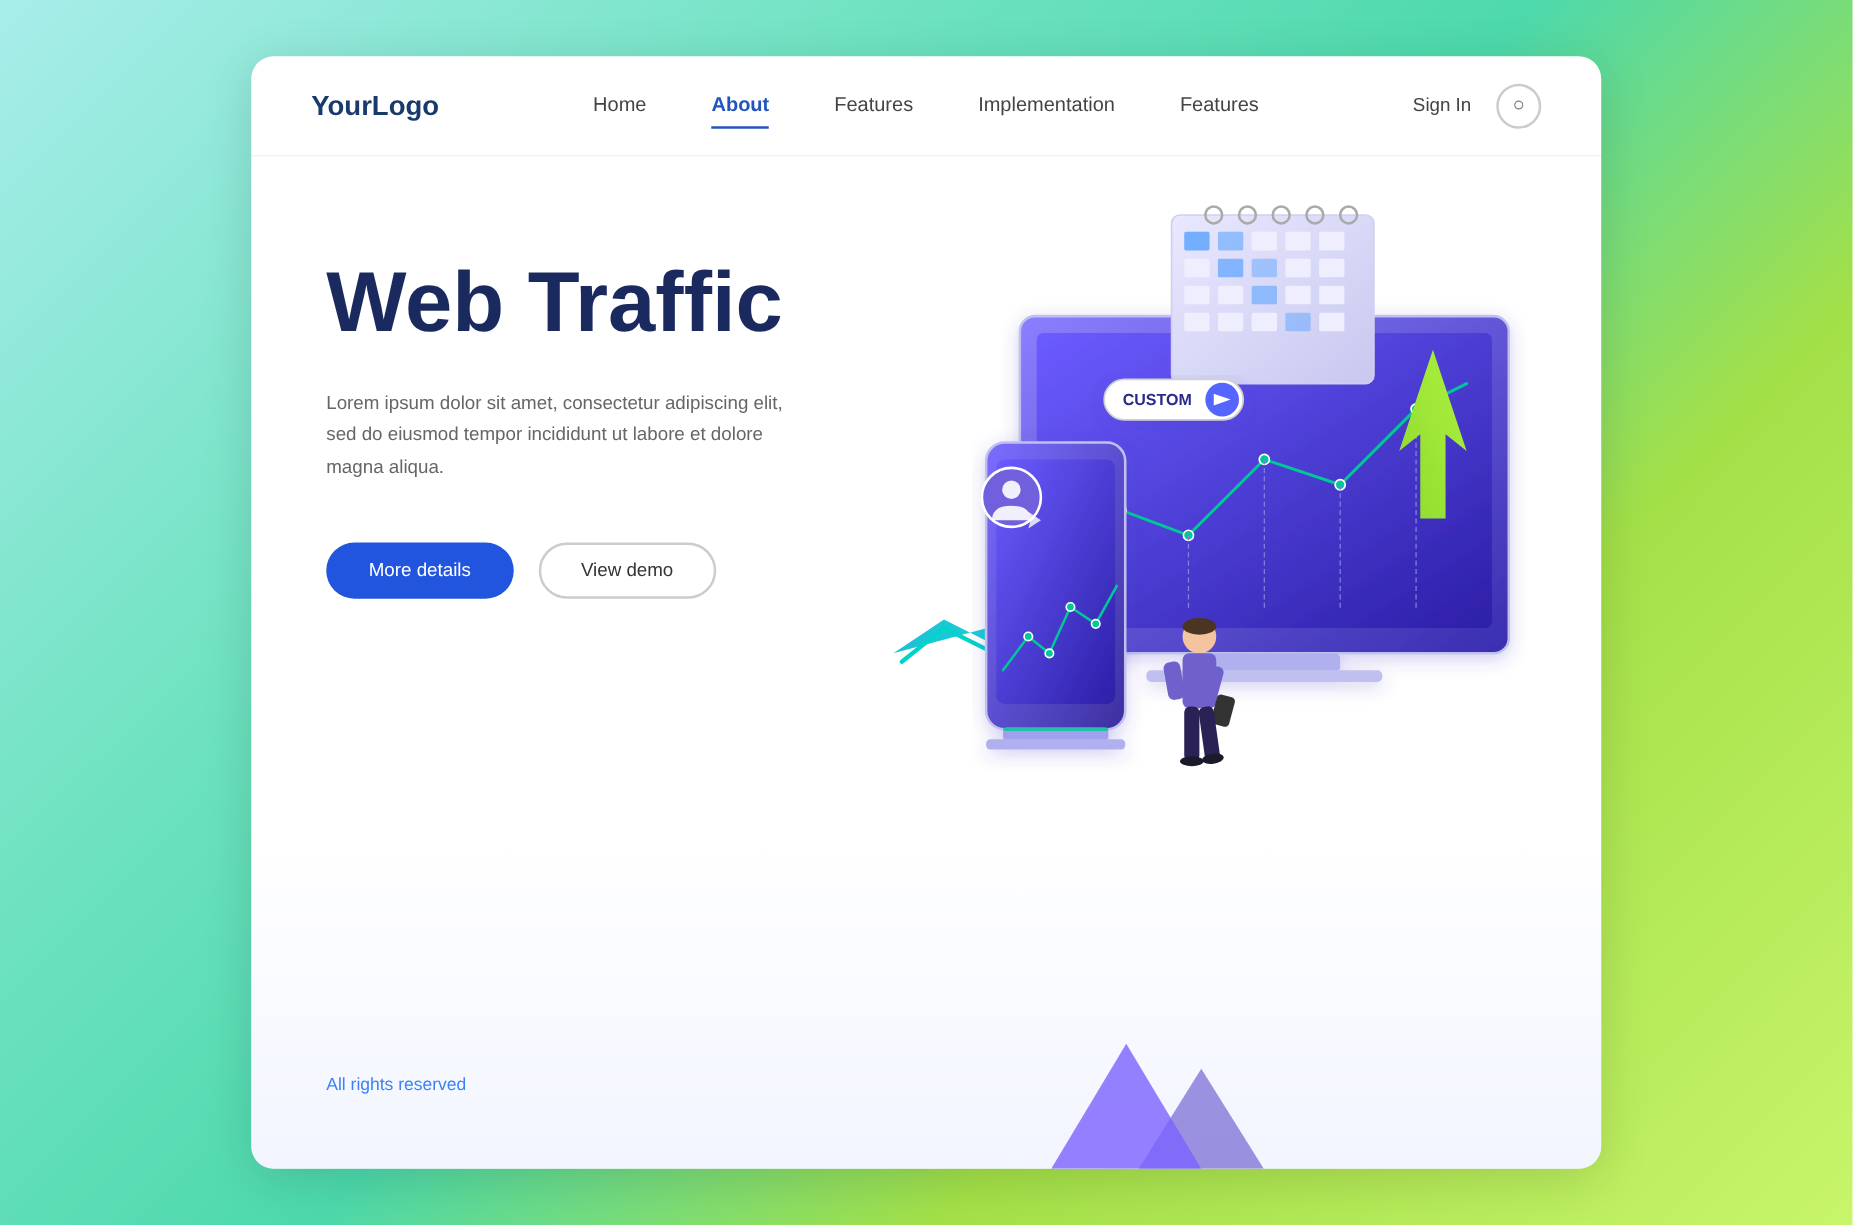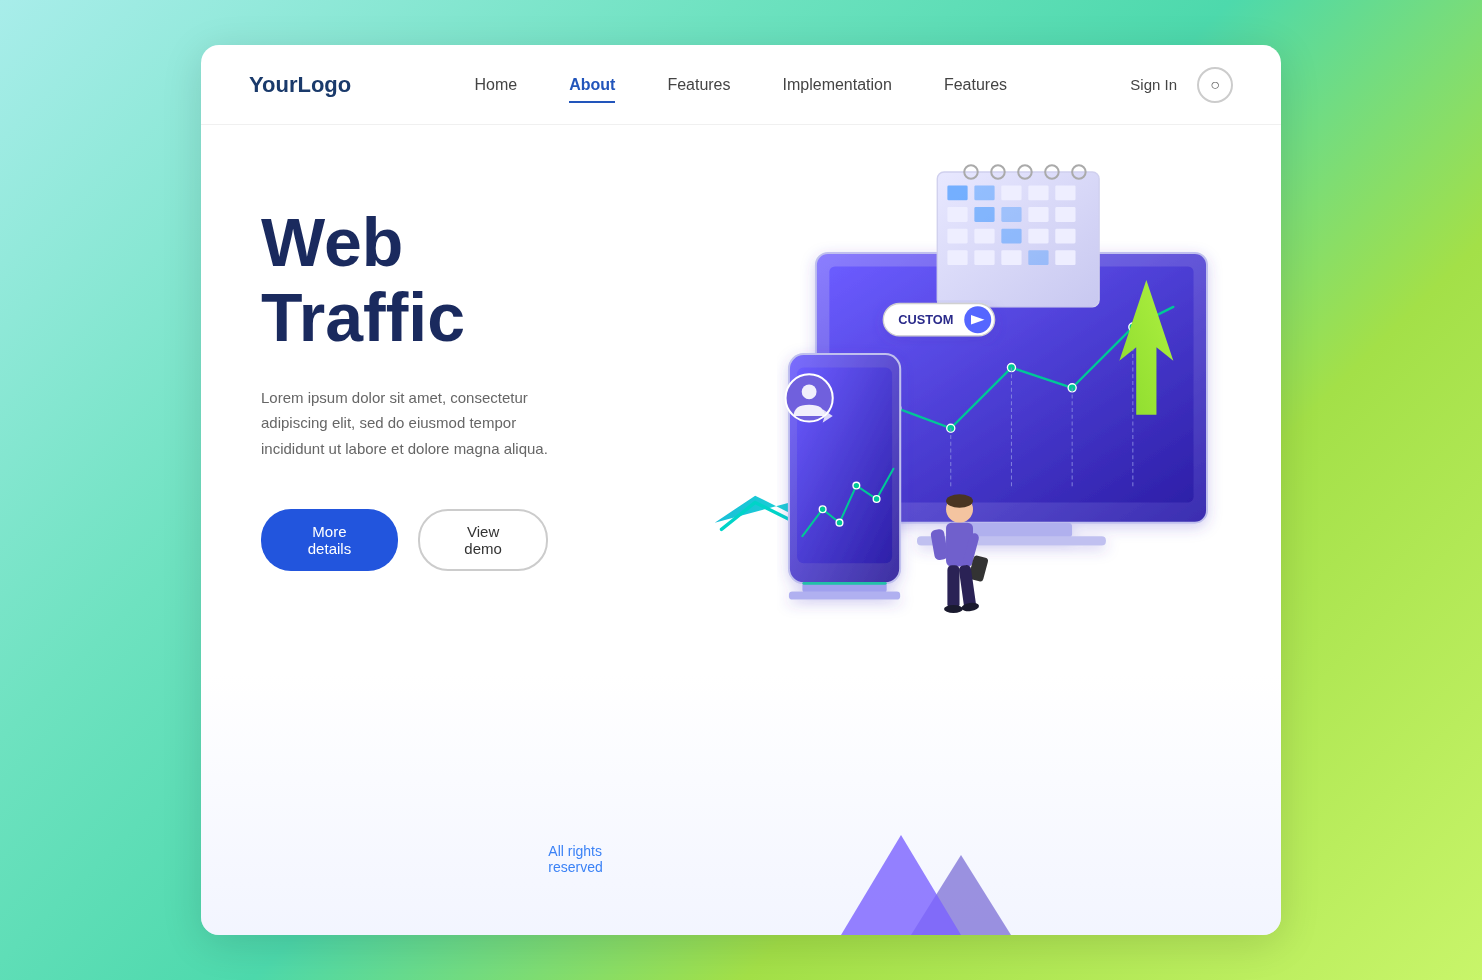--- a/index.html
+++ b/index.html
@@ -108,21 +108,21 @@
       display: flex;
       height: calc(100% - 80px);
       position: relative;
     }
 
     
     .left-section {
       width: 480px;
       padding: 80px 48px 60px 60px;
       display: flex;
-      flex-direction: row;
+      flex-direction: column;
       position: relative;
       z-index: 5;
     }
 
     .hero-title {
       font-size: 68px;
       font-weight: 700;
       color: #1a2a5e;
       line-height: 1.1;
       margin-bottom: 30px;

